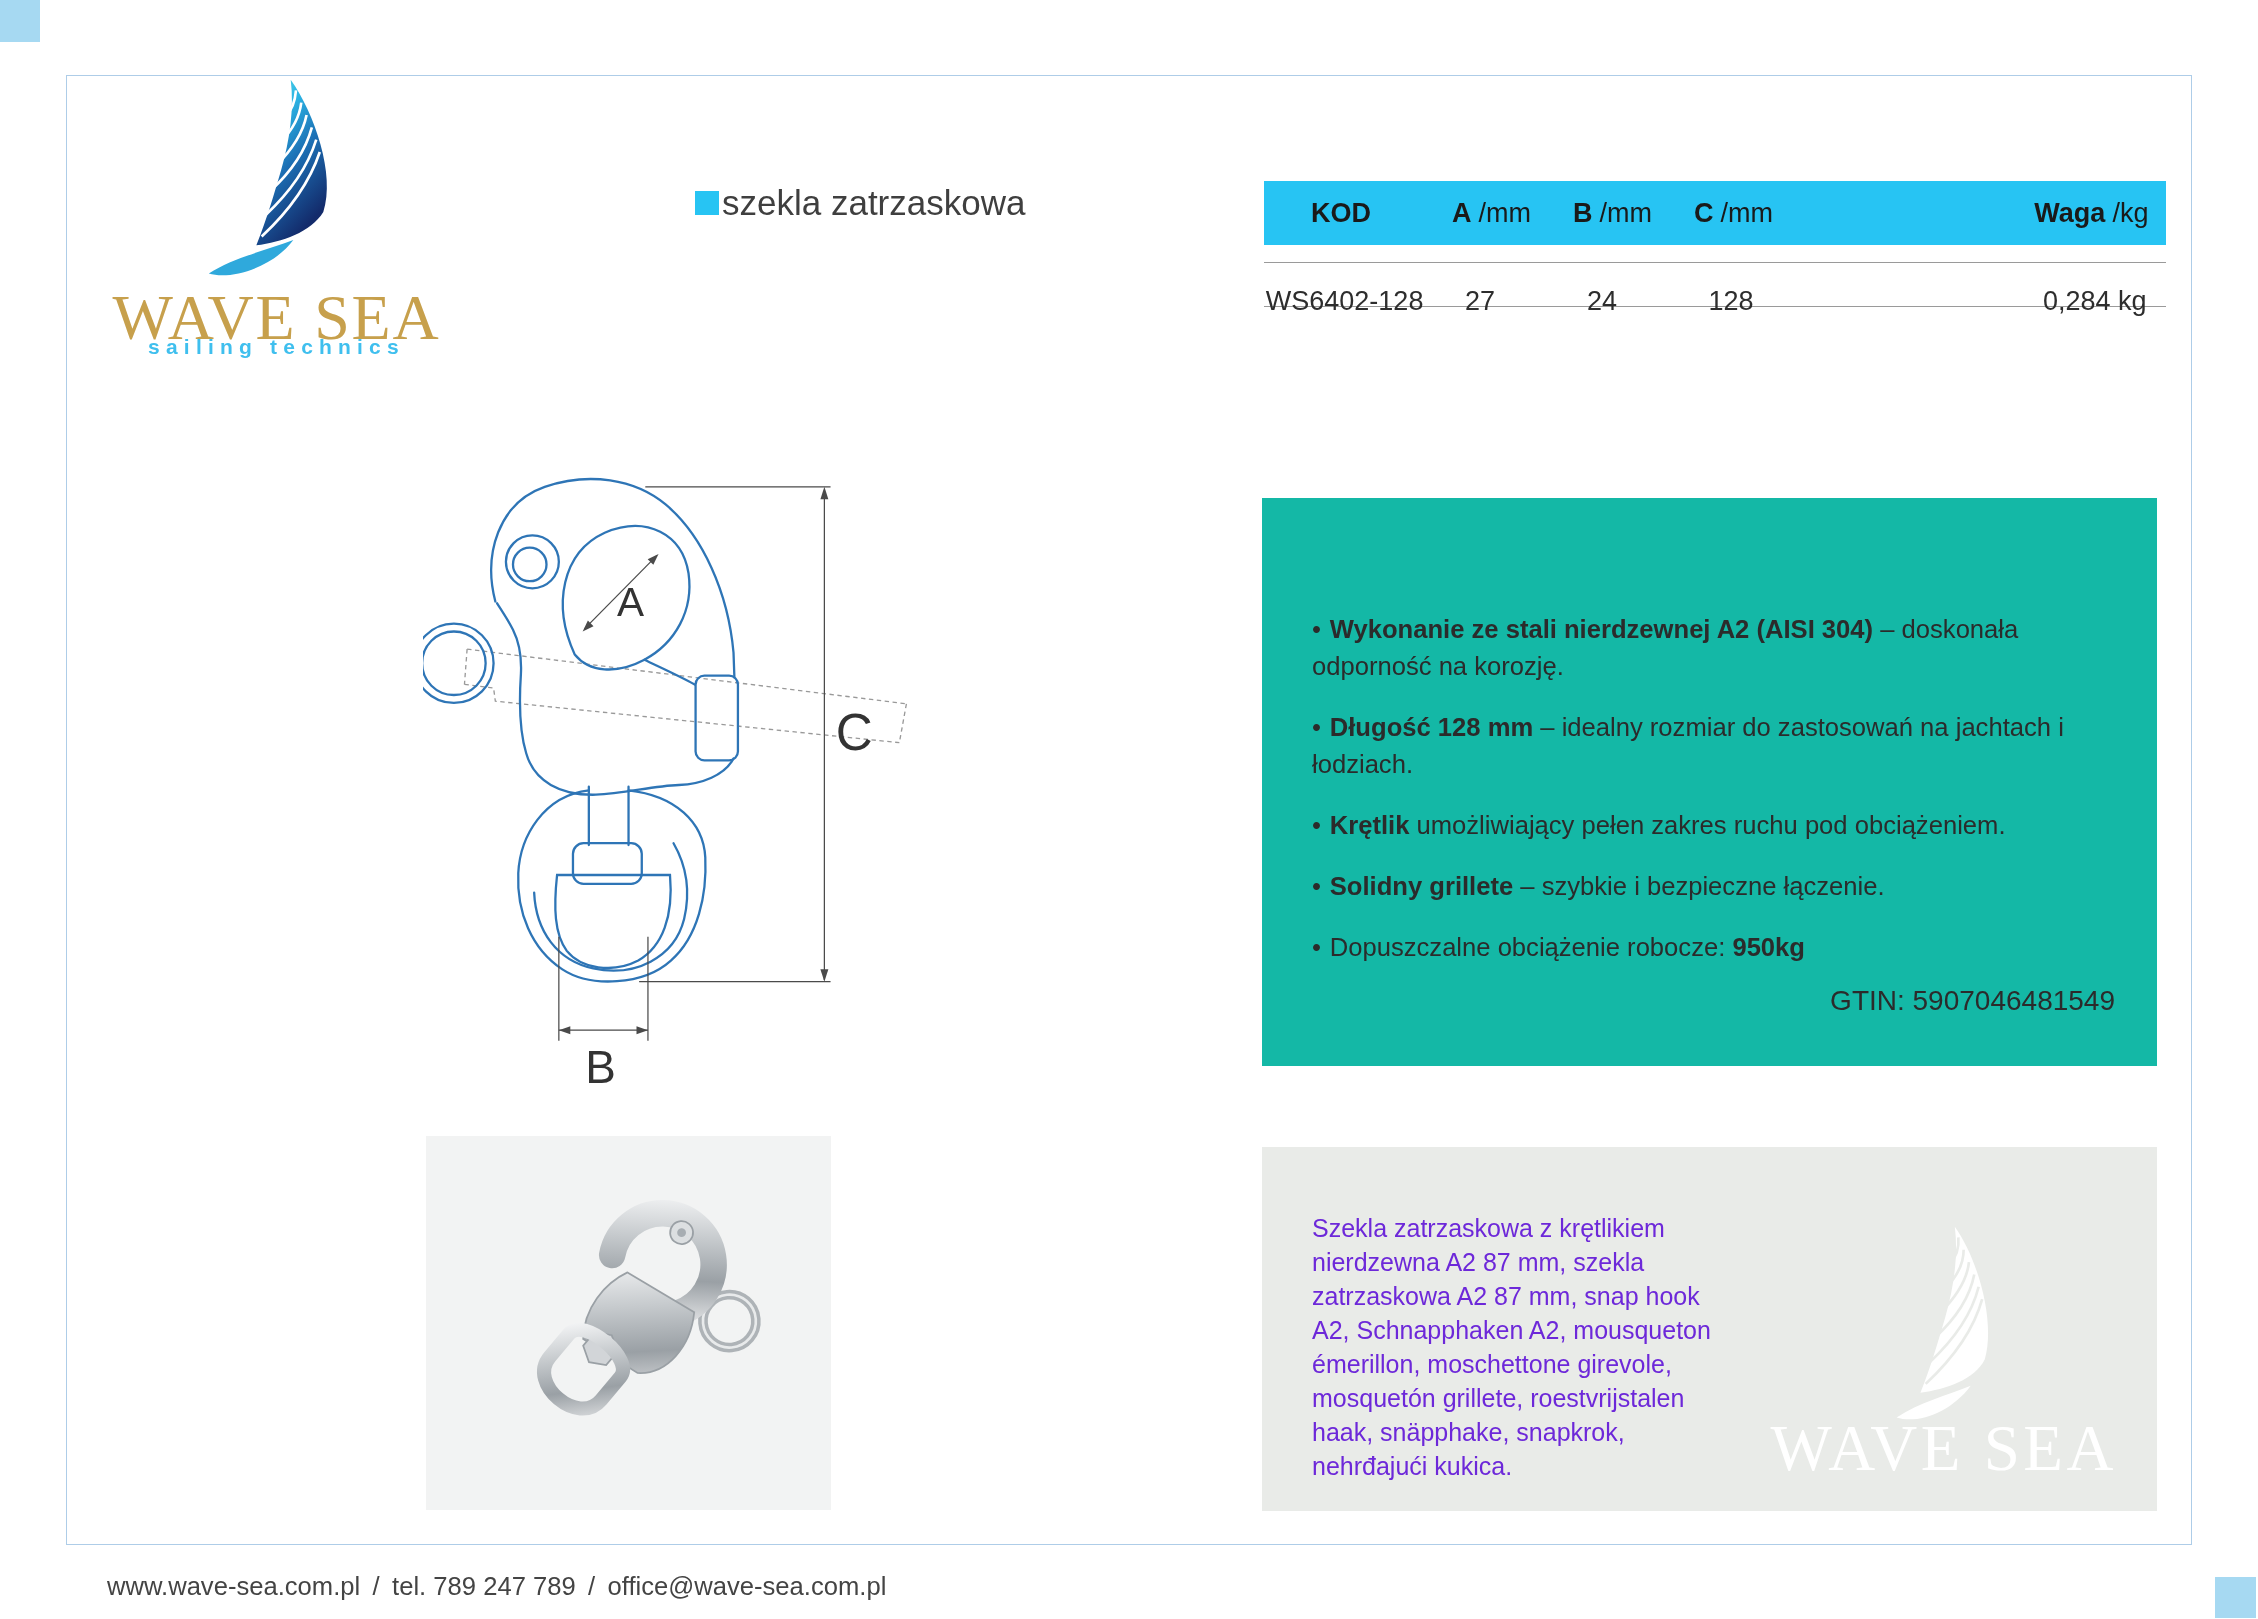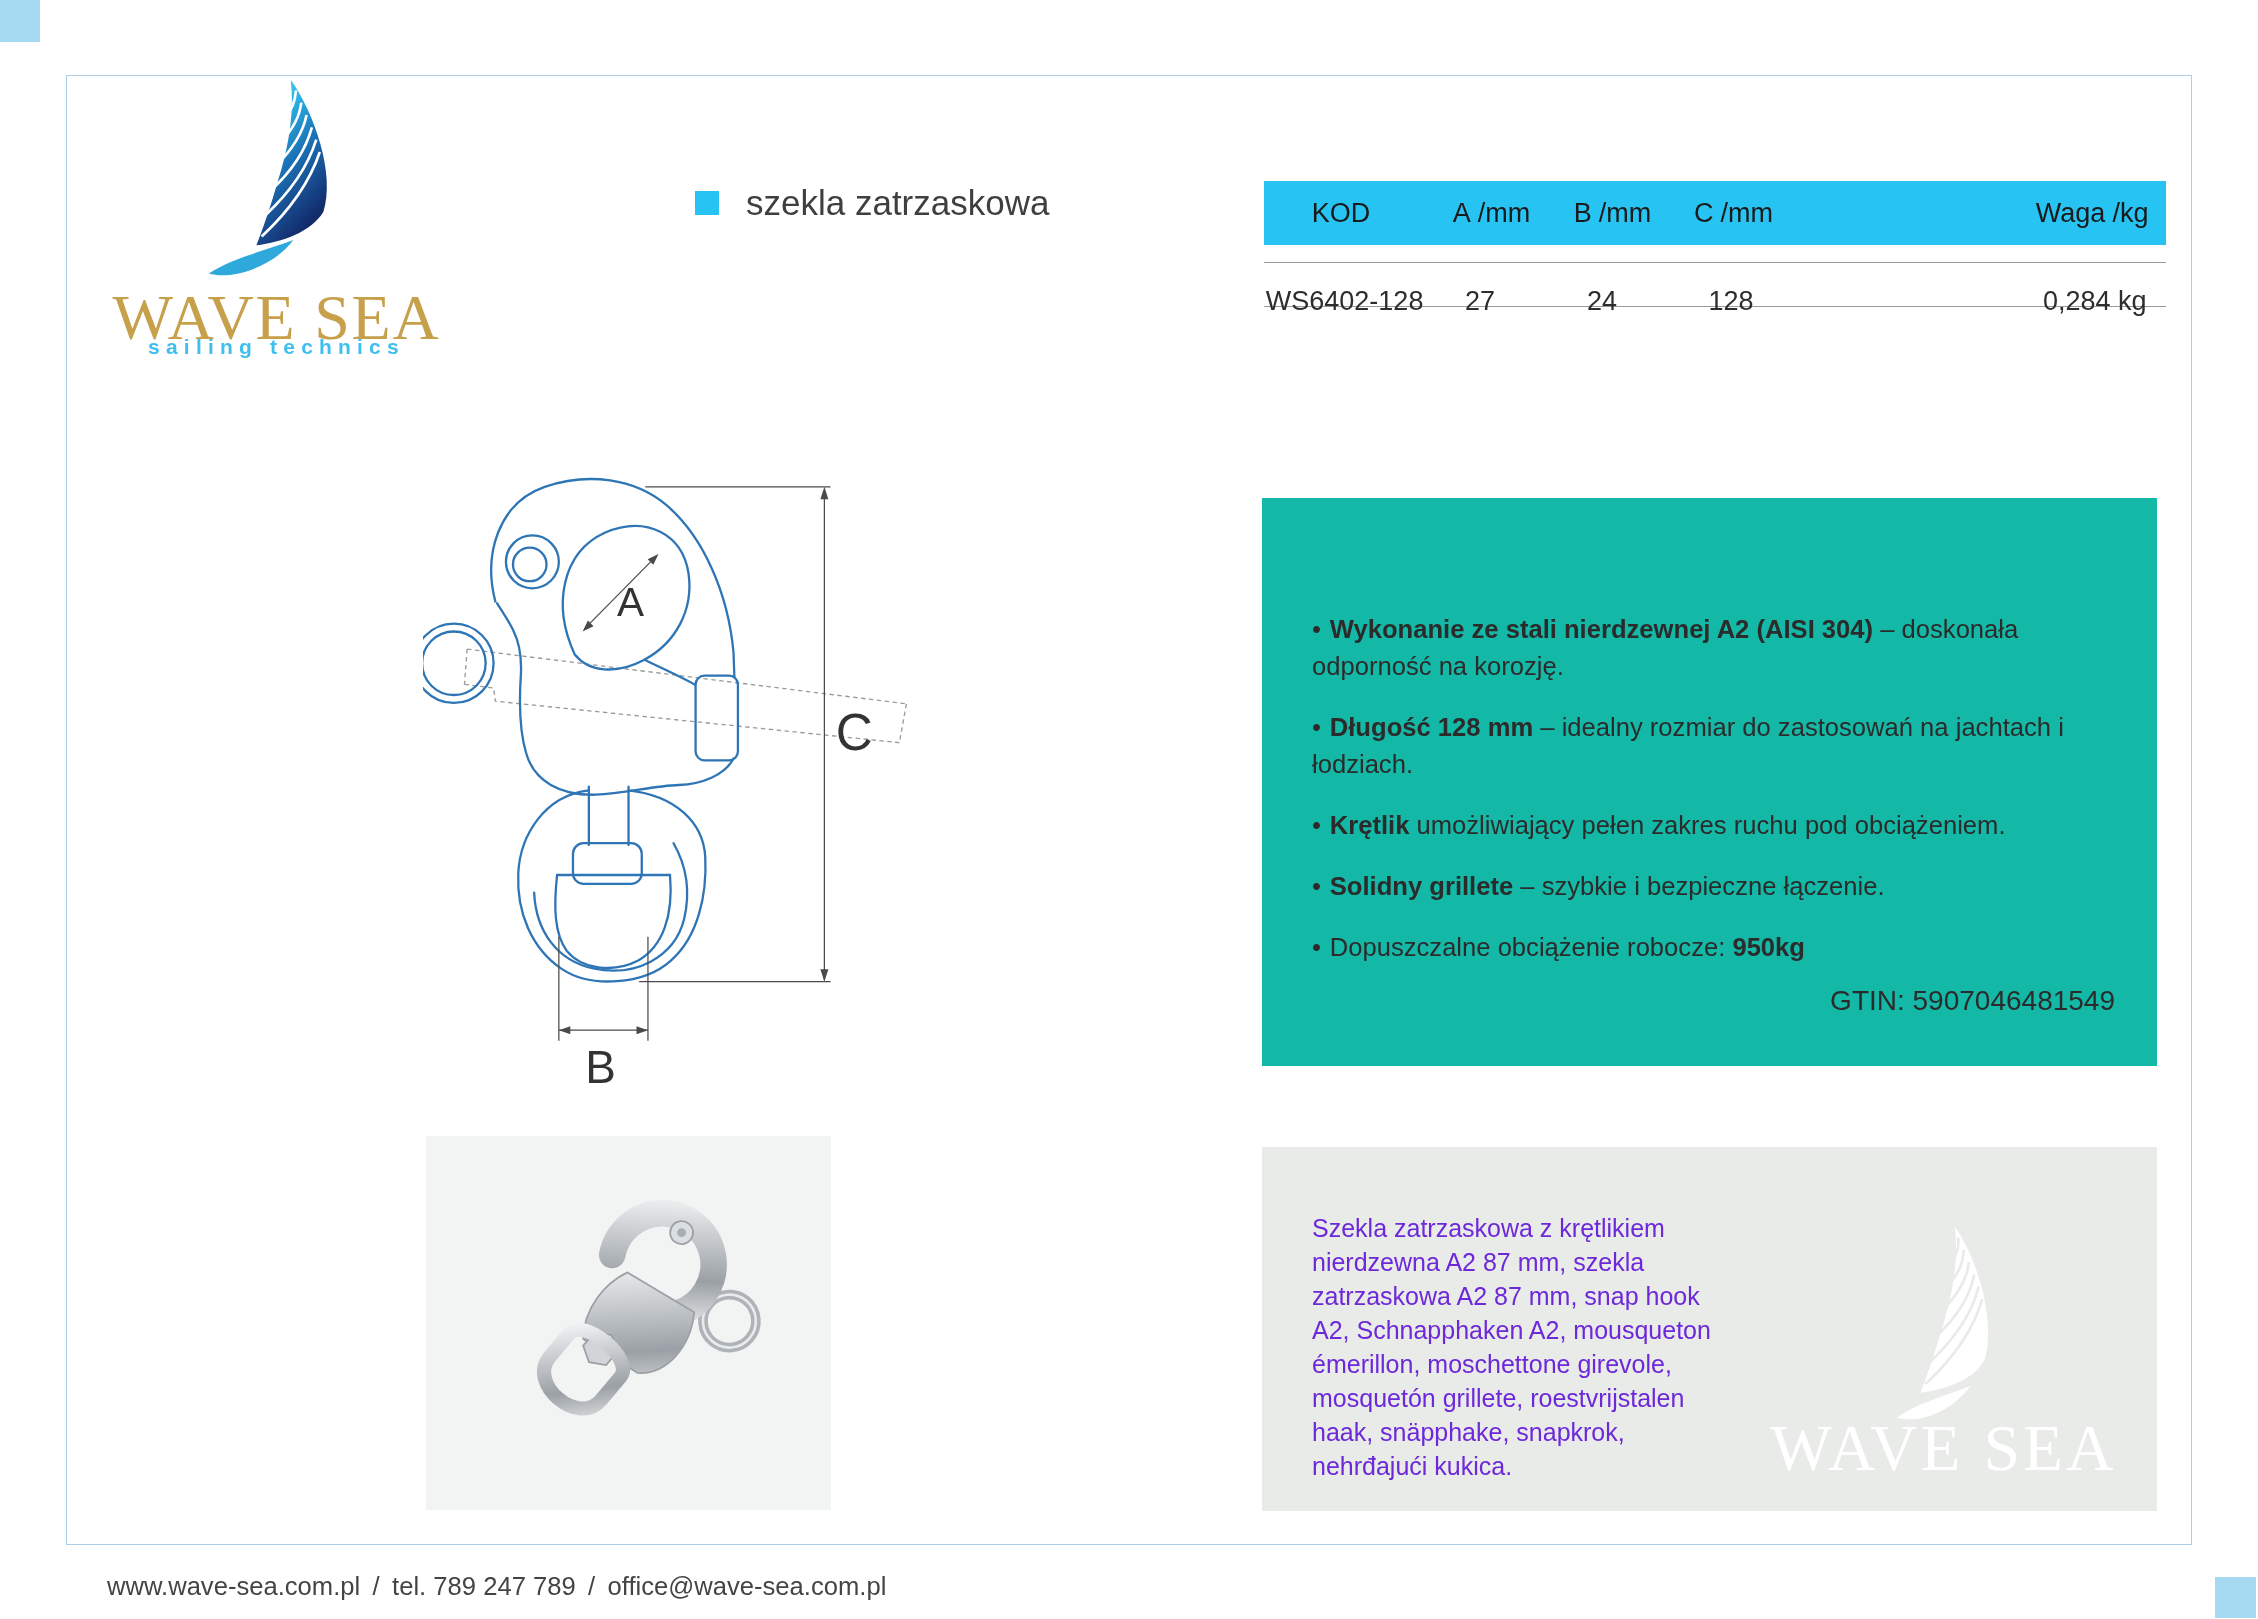--- a/index.html
+++ b/index.html
@@ -19,28 +19,28 @@
   .logo-sail { position:absolute; left:207px; top:78px; width:141px; height:207px; }
   .brand-name { position:absolute; left:100px; top:281px; width:353px; text-align:center;
                 font-family:"Liberation Serif", serif; font-size:64px; color:#C7A04C;
                 letter-spacing:1.8px; }
   .brand-tagline { position:absolute; left:100px; top:335px; width:353px; text-align:center;
                    font-size:21px; color:#3FBFEE; letter-spacing:6.2px;font-weight:bold; }
 
   
   .title-block { position:absolute; left:695px; top:182px; display:flex; }
   .title-bullet { width:24px; height:24px; background:#27C4F3; margin-top:8.8px; flex:0 0 auto; }
-  .title-text { margin-left:27px; font-size:35px; line-height:41px; color:#3F3F3F; }
+  .title-text { margin-left:3px; font-size:35px; line-height:41px; color:#3F3F3F; }
 
   
   .spec-table { position:absolute; left:1264px; top:181px; width:902px; height:132px; }
   .spec-header { position:absolute; left:0; top:0; width:902px; height:64px; background:#27C4F3; }
   .hcell { position:absolute; top:0; height:64px; line-height:64px; font-size:27px; color:#1a1a1a;
            text-align:center; white-space:nowrap; }
-  .hcell b { font-weight:400; }
+  .hcell b { font-weight:700; }
   .hcell .unit { font-weight:400; margin-left:7px; }
   .spec-row { position:absolute; left:0; top:81px; width:902px; height:45px;
               border-top:0.9px solid #9a9a9a; border-bottom:0.9px solid #9a9a9a; }
   .rcell { position:absolute; top:16px; height:44px; line-height:44px; font-size:27px; color:#2d2d2d;
            text-align:center; white-space:nowrap; }
 
   
   .drawing { position:absolute; left:423px; top:476px; width:494px; height:618px; }
 
   

